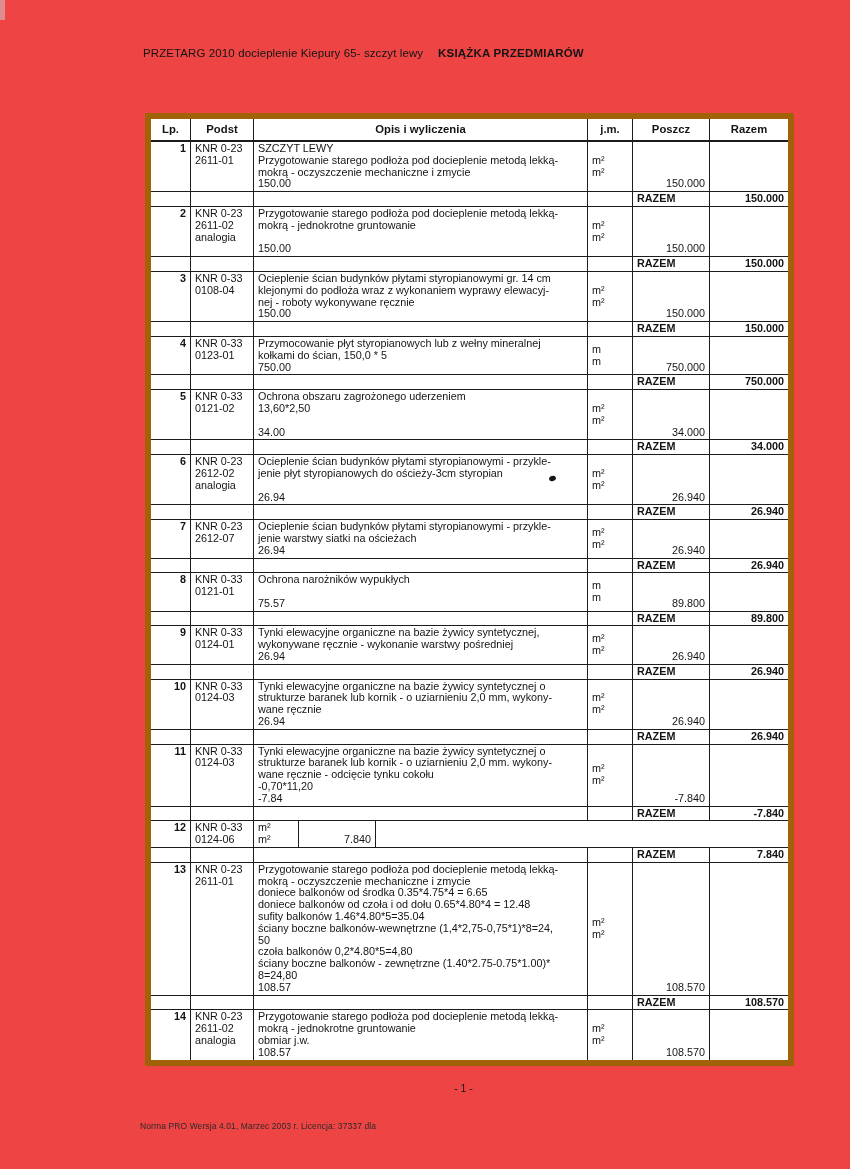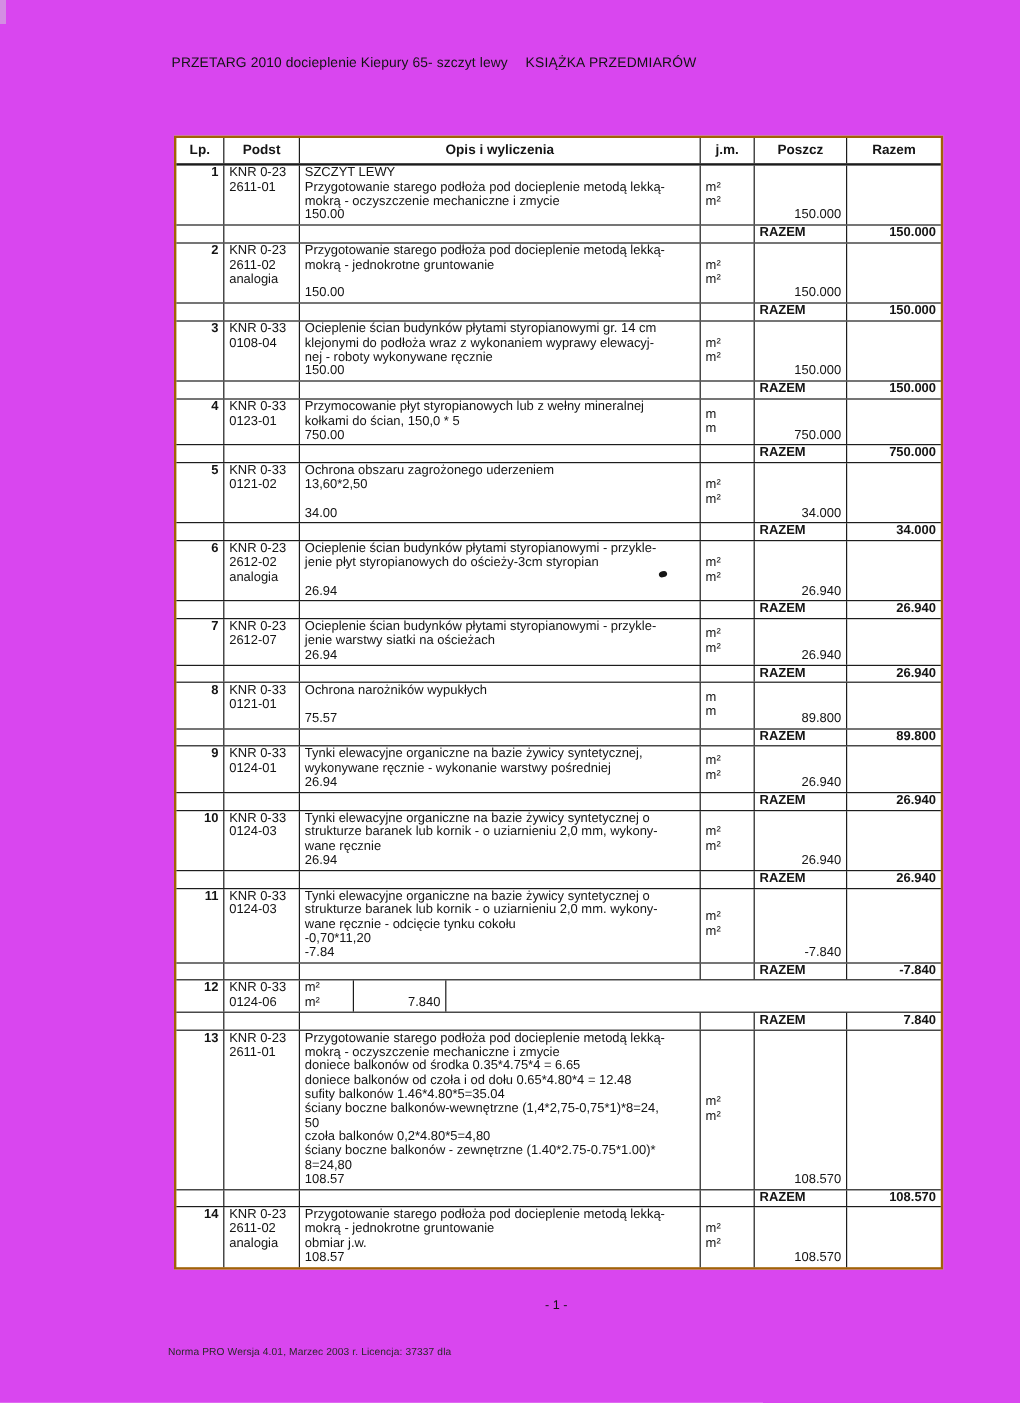--- a/index.html
+++ b/index.html
@@ -1,28 +1,28 @@
 <!DOCTYPE html>
 <html><head>
 <meta charset="utf-8">
 <style>
   html,body{margin:0;padding:0;}
   body{
     width:850px;height:1169px;background:#ffffff;position:relative;
     font-family:"Liberation Sans", sans-serif;color:#141414;
     -webkit-font-smoothing:antialiased;
   }
-  .page{position:absolute;inset:0;background:#d946ef;overflow:hidden;}
+  .page{position:absolute;inset:0;background:#ef4444;overflow:hidden;}
 
   .title-left{position:absolute;left:143px;top:47px;font-size:11.5px;white-space:nowrap;letter-spacing:.1px;}
-  .title-center{position:absolute;left:438px;top:47px;font-size:11.5px;white-space:nowrap;letter-spacing:.2px;}
+  .title-center{position:absolute;left:438px;top:47px;font-size:11.5px;white-space:nowrap;letter-spacing:.2px;font-weight:bold;}
 
   .table{
     position:absolute;left:145px;top:113px;width:637px;
-    border:2px solid #a16207;box-sizing:content-box;background:#fff;
+    border:6px solid #a16207;box-sizing:content-box;background:#fff;
     font-size:10.8px;line-height:11.8px;
   }
   .trow{display:flex;align-items:stretch;}
   .header-row{height:21px;border-bottom:2px solid #1c1c1c;font-weight:bold;font-size:11.3px;}
   .header-row .cell{display:flex;align-items:center;justify-content:center;padding:0 2px;}
   #tbody .trow{border-bottom:1px solid #1c1c1c;}
   #tbody .trow:last-child{border-bottom:none;}
   .cell{box-sizing:border-box;padding:1px 4px;overflow:hidden;}
   .cell + .cell{border-left:1px solid #1c1c1c;}
   .c-lp{width:39px;text-align:right;}

